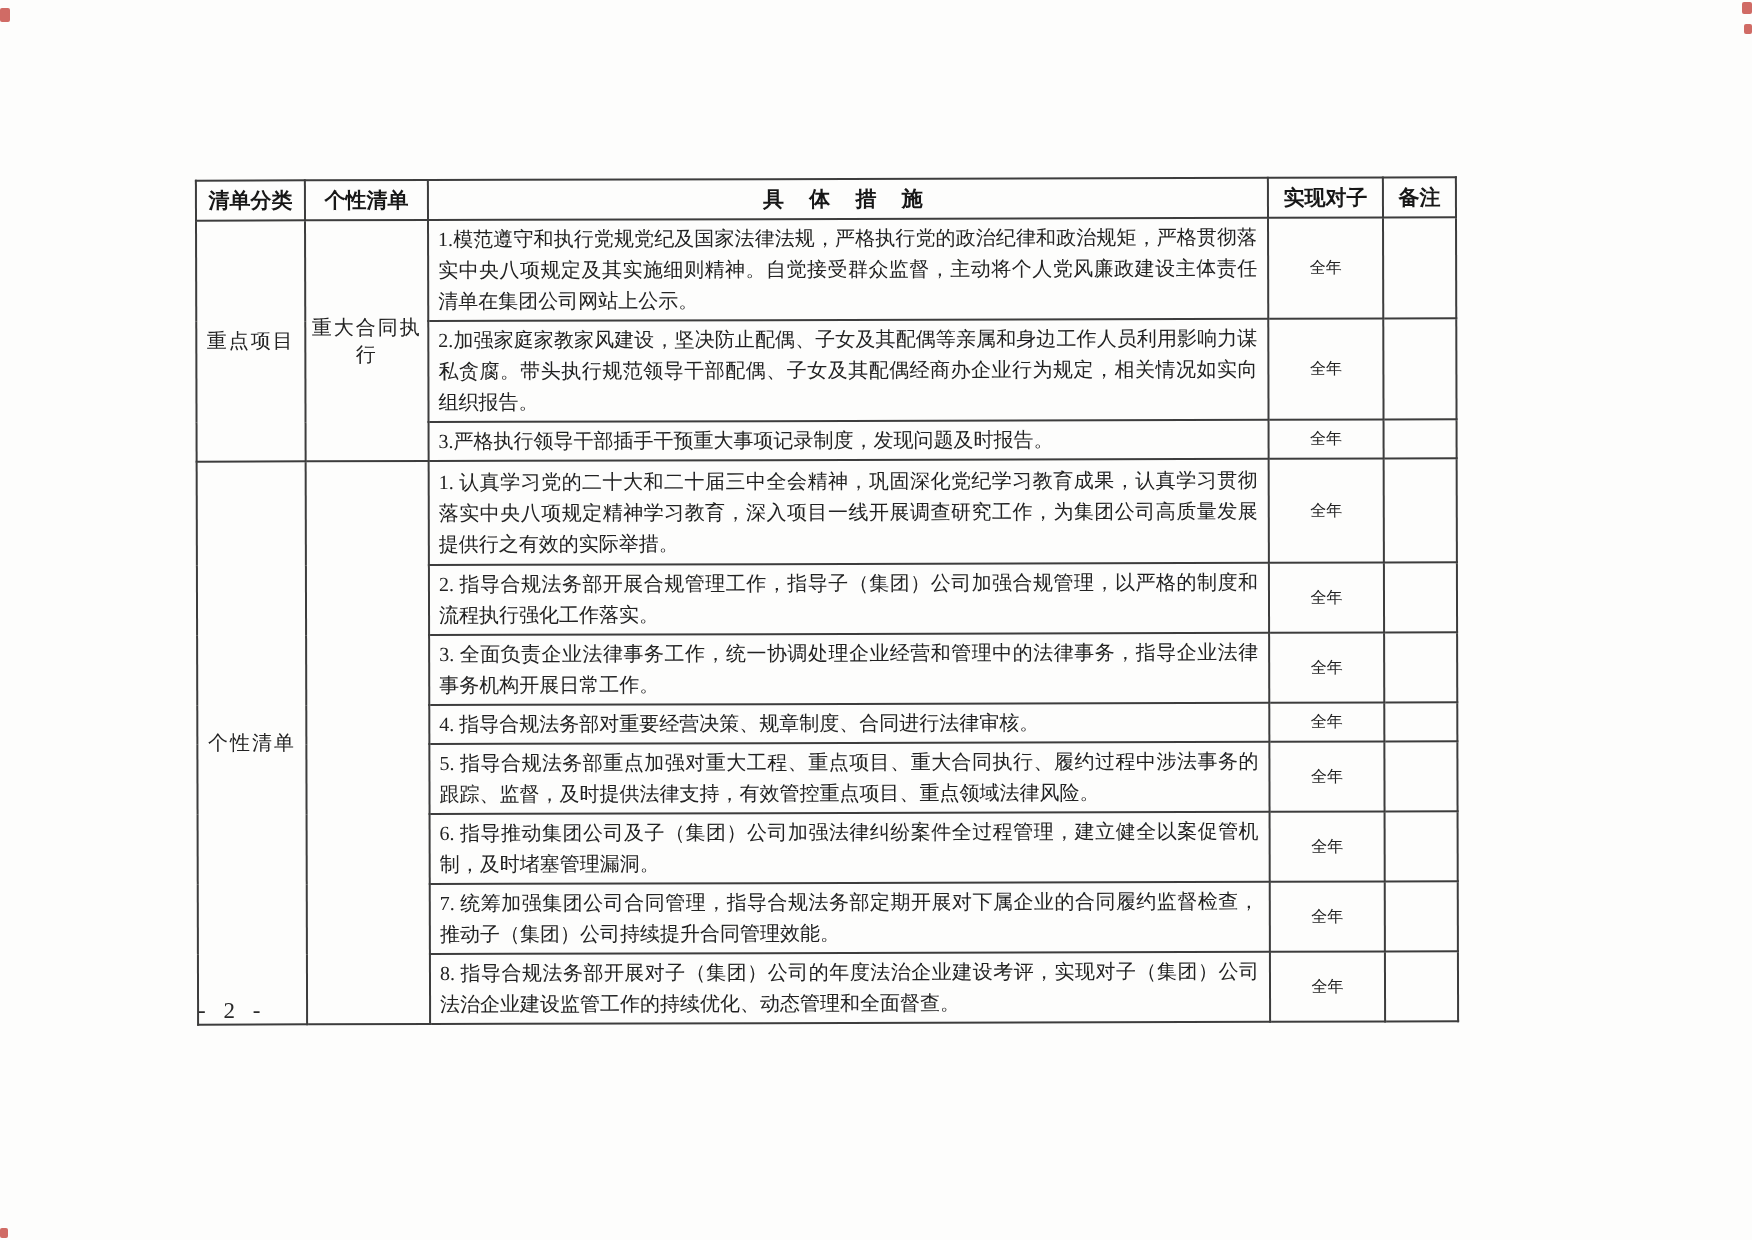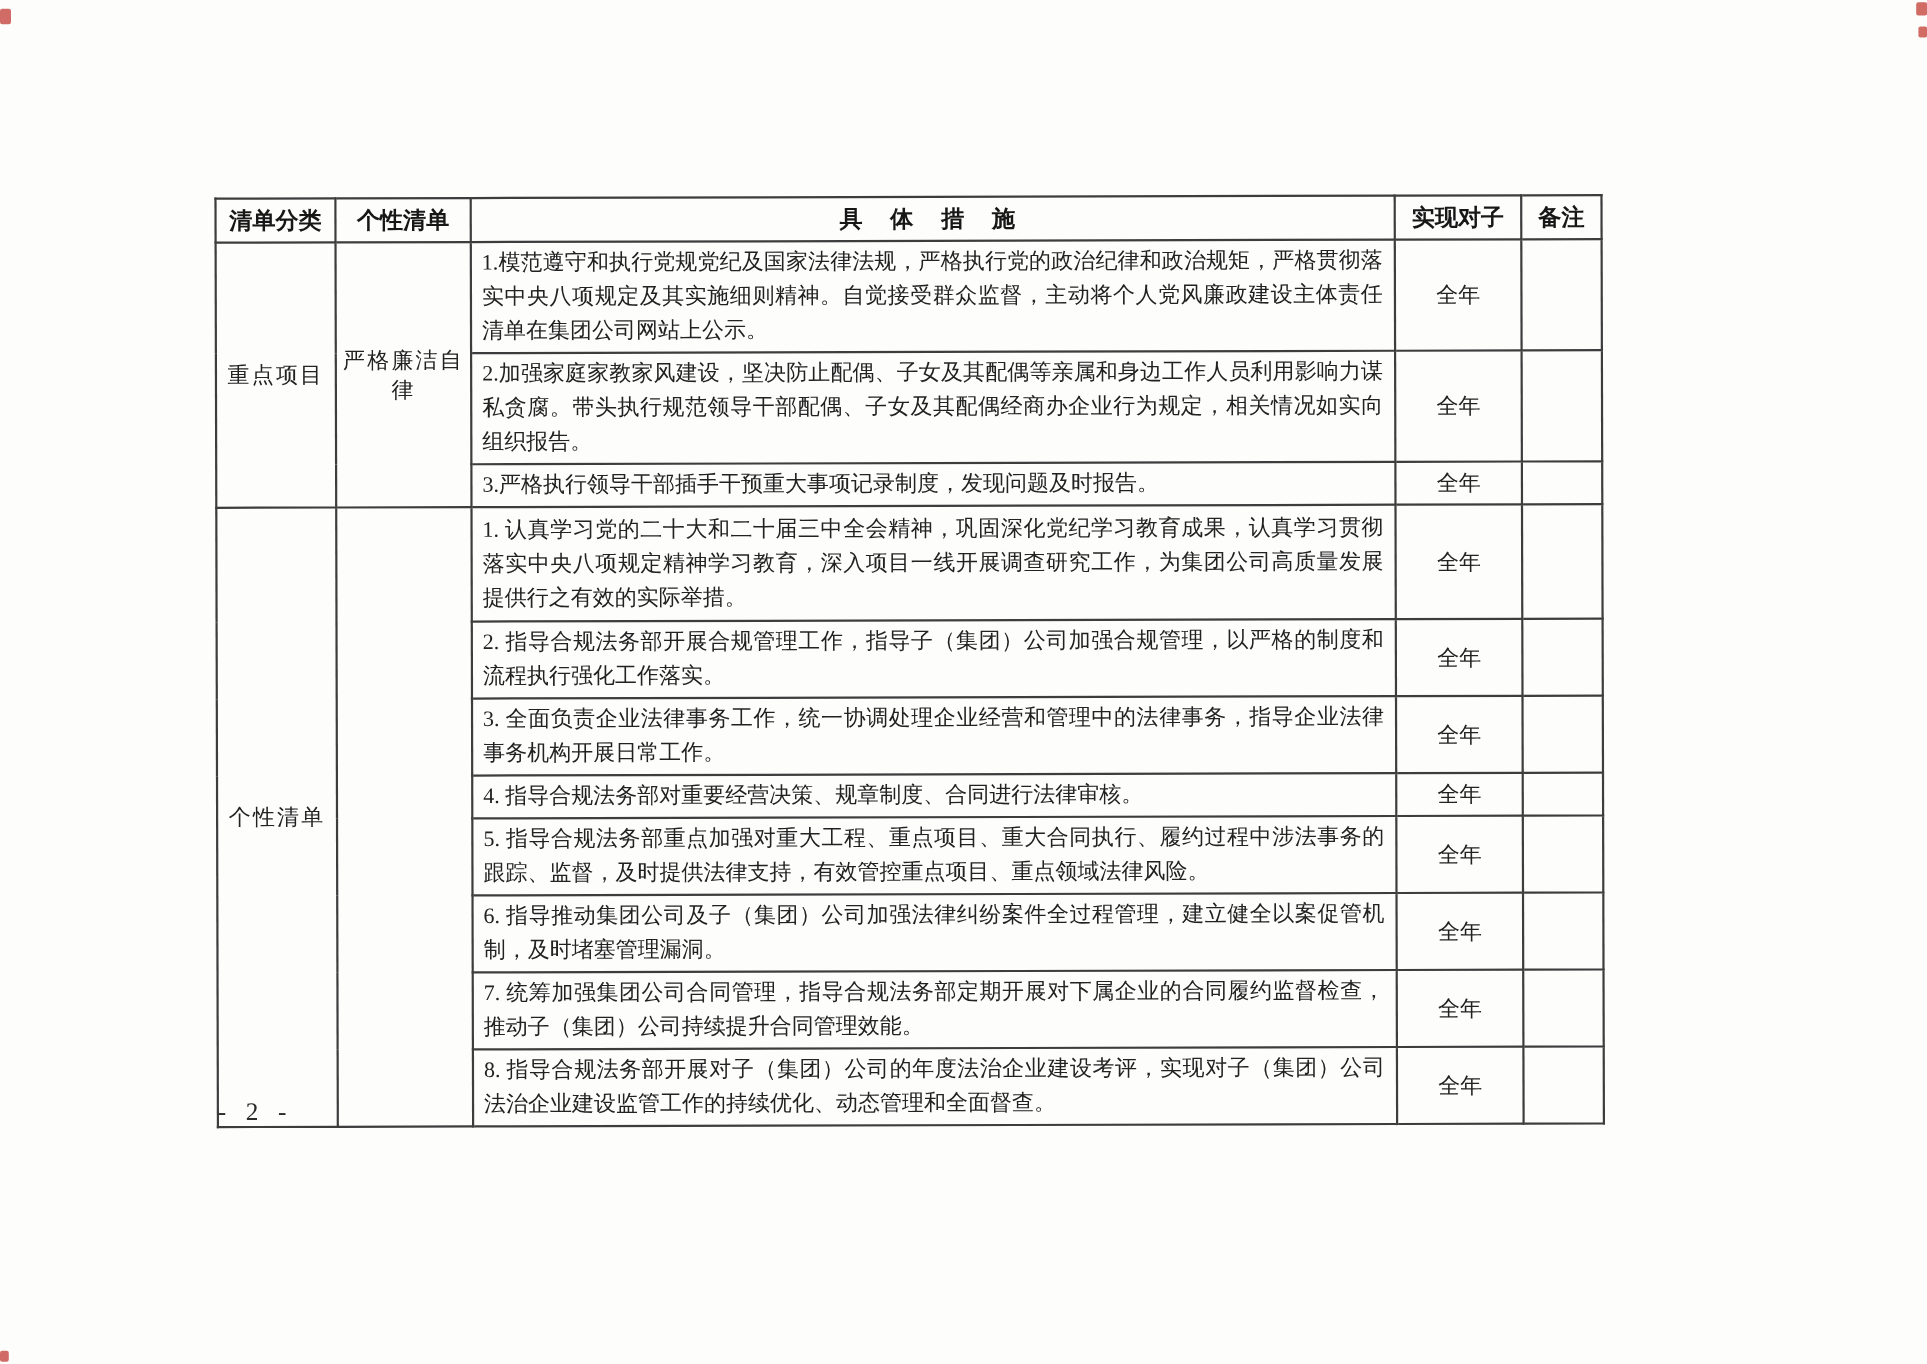--- a/index.html
+++ b/index.html
@@ -50,21 +50,21 @@
   }
   td.measure-cell {
     font-size: 20px;
     line-height: 31px;
     padding: 3px 10px 3px 9px;
     text-align: justify;
     color: #222;
   }
   td.deadline-cell {
     text-align: center;
-    font-size: 20px;
+    font-size: 16px;
     color: #222;
   }
   td.remarks-cell { background: transparent; }
   
   tbody tr:nth-child(1)  { height: 92px; }
   tbody tr:nth-child(2)  { height: 62px; }
   tbody tr:nth-child(3)  { height: 38px; }
   tbody tr:nth-child(4)  { height: 104px; }
   tbody tr:nth-child(5)  { height: 70px; }
   tbody tr:nth-child(6)  { height: 68px; }
@@ -113,21 +113,21 @@
         <th>个性清单</th>
         <th class="measures-header">具 体 措 施</th>
         <th>实现对子</th>
         <th>备注</th>
       </tr>
     </thead>
     <tbody>
 
       <tr>
         <td class="category-cell" rowspan="3">重点项目</td>
-        <td class="responsibility-cell" rowspan="3">严格廉洁自律</td>
+        <td class="responsibility-cell" rowspan="3">重大合同执行</td>
         <td class="measure-cell">1.模范遵守和执行党规党纪及国家法律法规，严格执行党的政治纪律和政治规矩，严格贯彻落实中央八项规定及其实施细则精神。自觉接受群众监督，主动将个人党风廉政建设主体责任清单在集团公司网站上公示。</td>
         <td class="deadline-cell">全年</td>
         <td class="remarks-cell"></td>
       </tr>
       <tr>
         <td class="measure-cell">2.加强家庭家教家风建设，坚决防止配偶、子女及其配偶等亲属和身边工作人员利用影响力谋私贪腐。带头执行规范领导干部配偶、子女及其配偶经商办企业行为规定，相关情况如实向组织报告。</td>
         <td class="deadline-cell">全年</td>
         <td class="remarks-cell"></td>
       </tr>
       <tr>

